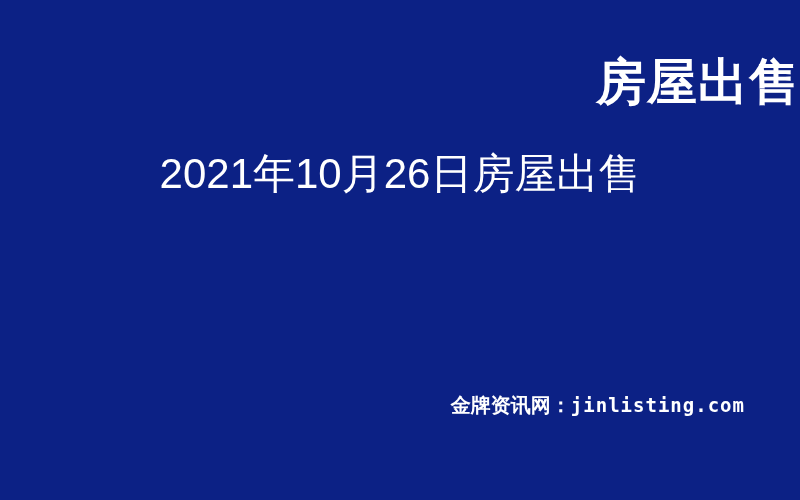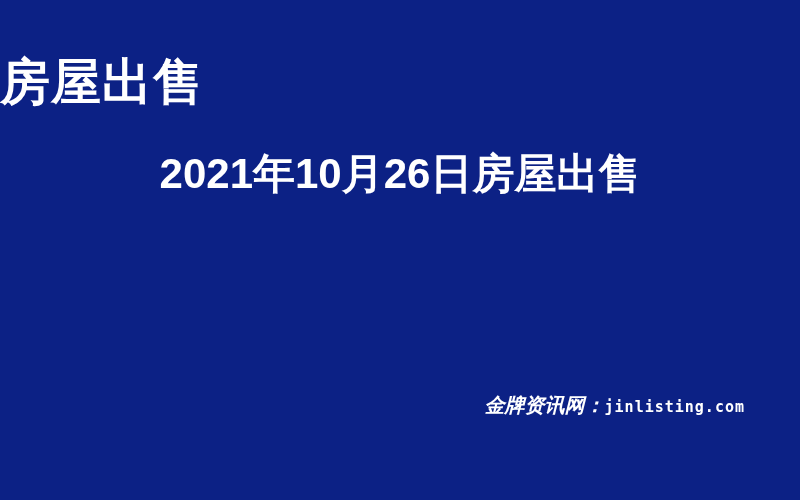--- a/index.html
+++ b/index.html
@@ -21,39 +21,39 @@
     background: #0c2185;
     box-sizing: border-box;
     overflow: hidden;
   }
 
   .poster-title {
     position: absolute;
     top: 52px;
     left: 0;
     width: 800px;
-    text-align: left;
+    text-align: right;
     color: #ffffff;
     font-size: 50px;
     line-height: 60px;
     font-weight: bold;
     letter-spacing: 1px;
     white-space: nowrap;
   }
 
   .poster-body {
     position: absolute;
     top: 148px;
     left: 100px;
     width: 600px;
     text-align: center;
     color: #ffffff;
     font-size: 42px;
     line-height: 52px;
-    font-weight: bold;
+    font-weight: normal;
     letter-spacing: 0px;
   }
 
   .poster-body-line {
     display: block;
     white-space: nowrap;
   }
 
   .poster-footer {
     position: absolute;
@@ -65,26 +65,25 @@
     text-align: right;
     color: #ffffff;
     white-space: nowrap;
   }
 
   .footer-label {
     font-size: 20px;
     font-weight: bold;
     letter-spacing: 0px;
     vertical-align: baseline;
-    font-style: italic;
   }
 
   .footer-domain {
     font-family: "DejaVu Sans Mono", "Liberation Mono", monospace;
-    font-size: 15px;
+    font-size: 19px;
     font-weight: bold;
     letter-spacing: 1px;
     vertical-align: baseline;
     margin-top: 19px;
   }
 </style>
 </head>
 <body>
 
 <div class="poster">

